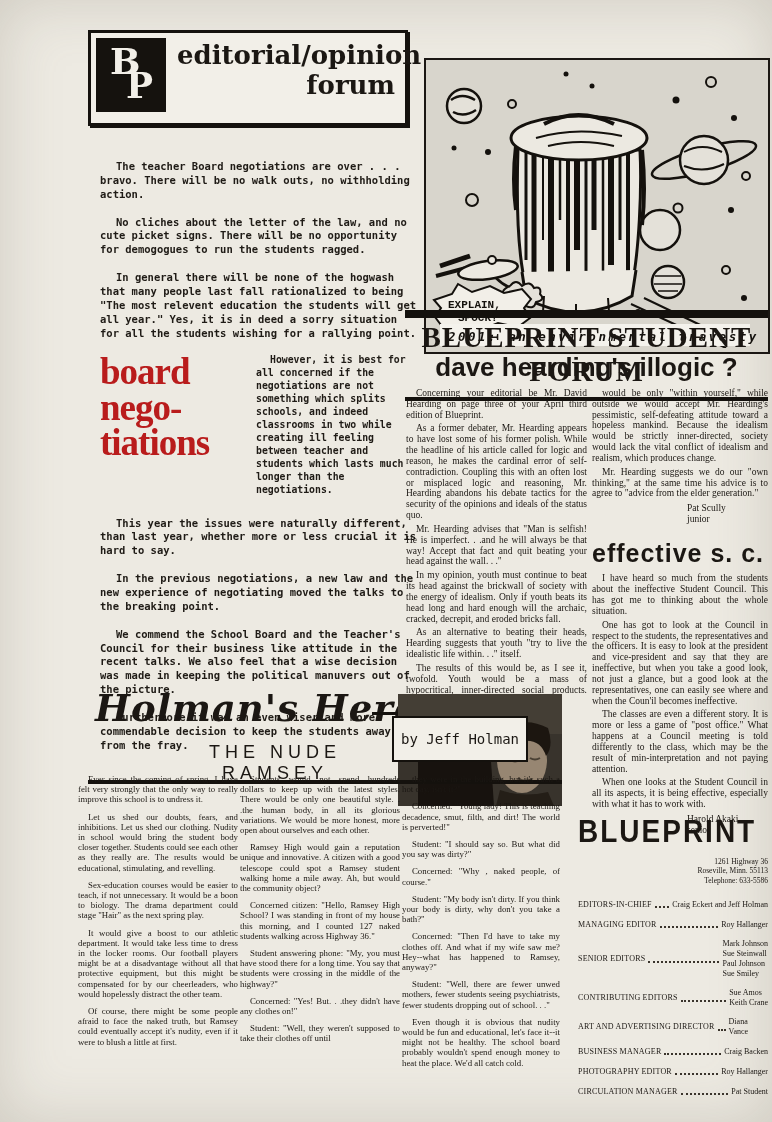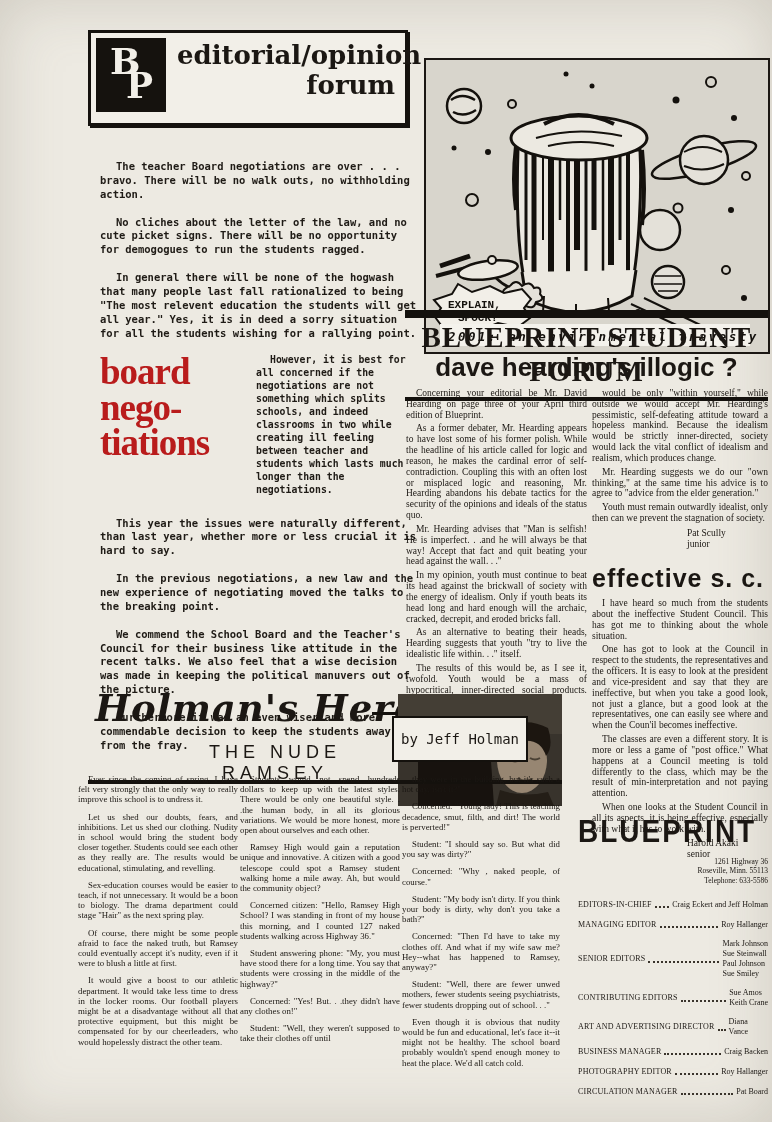--- a/index.html
+++ b/index.html
@@ -198,21 +198,20 @@
     <p>As a former debater, Mr. Hearding appears to have lost some of his former polish. While the headline of his article called for logic and reason, he makes the cardinal error of self-contradiction. Coupling this with an often lost or misplaced logic and reasoning, Mr. Hearding abandons his debate tactics for the security of the opinions and ideals of the status quo.</p>
     <p>Mr. Hearding advises that "Man is selfish! He is imperfect. . .and he will always be that way! Accept that fact and quit beating your head against the wall. . ."</p>
     <p>In my opinion, youth must continue to beat its head against the brickwall of society with the energy of idealism. Only if youth beats its head long and hard enough will the archaic, cracked, decrepit, and eroded bricks fall.</p>
     <p>As an alternative to beating their heads, Hearding suggests that youth "try to live the idealistic life within. . ." itself.</p>
     <p>The results of this would be, as I see it, twofold. Youth would be a mass of hypocritical, inner-directed social products. Hypocritical because the idealism</p>
   </div>
 
   <div class="abs news-col" id="hear-c2">
     <p>would be only "within yourself," while outside we would accept Mr. Hearding's pessimistic, self-defeating attitude toward a hopeless mankind. Because the idealism would be strictly inner-directed, society would lack the vital conflict of idealism and realism, which produces change.</p>
     <p>Mr. Hearding suggests we do our "own thinking," at the same time his advice is to agree to "advice from the elder generation."</p>
-    <p>Youth must remain outwardly idealist, only then can we prevent the stagnation of society.</p>
     <p class="sig">Pat Scully
 junior</p>
     <div id="esc-title">effective  s.  c.</div>
     <p>I have heard so much from the students about the ineffective Student Council. This has got me to thinking about the whole situation.</p>
     <p>One has got to look at the Council in respect to the students, the representatives and the officers. It is easy to look at the president and vice-president and say that they are ineffective, but when you take a good look, not just a glance, but a good look at the representatives, one can easily see where and when the Coun'il becomes ineffective.</p>
     <p>The classes are even a different story. It is more or less a game of "post office." What happens at a Council meeting is told differently to the class, which may be the result of min-interpretation and not paying attention.</p>
     <p>When one looks at the Student Council in all its aspects, it is being effective, especially with what it has to work with.</p>
     <p class="sig">Harold Akaki
 senior</p>
   </div>
@@ -232,22 +231,22 @@
     </svg>
   </div>
   <div class="abs" id="holman-byline">by Jeff Holman</div>
   <div class="abs" id="holman-sub">THE NUDE RAMSEY</div>
   <div class="abs" id="holman-thickrule"></div>
 
   <div class="abs bot-col news-col" id="bot-c1">
     <p>Ever since the coming of spring, I have felt very strongly that the only way to really improve this school is to undress it.</p>
     <p>Let us shed our doubts, fears, and inhibitions. Let us shed our clothing. Nudity in school would bring the student body closer together. Students could see each other as they really are. The results would be educational, stimulating, and revelling.</p>
     <p>Sex-education courses would be easier to teach, if not unnecessary. It would be a boon to biology. The drama department could stage "Hair" as the next spring play.</p>
+    <p>It would give a boost to our athletic department. It would take less time to dress in the locker rooms. Our football players might be at a disadvantage without all that protective equipment, but this might be compensated for by our cheerleaders, who would hopelessly distract the other team.</p>
     <p>Of course, there might be some people afraid to face the naked truth, but Ramsey could eventually accept it's nudity, even if it were to blush a little at first.</p>
-    <p>It would give a boost to our athletic department. It would take less time to dress in the locker rooms. Our football players might be at a disadvantage without all that protective equipment, but this might be compensated for by our cheerleaders, who would hopelessly distract the other team.</p>
   </div>
   <div class="abs bot-col news-col" id="bot-c2">
     <p>Students would not spend hundreds dollars to keep up with the latest styles. There would be only one beautiful style. . .the human body, in all its glorious variations. We would be more honest, more open about ourselves and each other.</p>
     <p>Ramsey High would gain a reputation unique and innovative. A citizen with a good telescope could spot a Ramsey student walking home a mile away. Ah, but would the community object?</p>
     <p>Concerned citizen: "Hello, Ramsey High School? I was standing in front of my house this morning, and I counted 127 naked students walking across Highway 36."</p>
     <p>Student answering phone: "My, you must have stood there for a long time. You say that students were crossing in the middle of the highway?"</p>
     <p>Concerned: "Yes! But. . .they didn't have any clothes on!"</p>
     <p>Student: "Well, they weren't supposed to take their clothes off until</p>
   </div>
   <div class="abs bot-col news-col" id="bot-c3">
@@ -302,18 +301,18 @@
       <span class="role-value">Craig Backen</span>
     </div>
     <div class="role-row">
       <span class="role-label">PHOTOGRAPHY EDITOR</span>
       <span class="role-dots"></span>
       <span class="role-value">Roy Hallanger</span>
     </div>
     <div class="role-row">
       <span class="role-label">CIRCULATION MANAGER</span>
       <span class="role-dots"></span>
-      <span class="role-value">Pat Board</span>
+      <span class="role-value">Pat Student</span>
     </div>
 
   </div>
 
 </div>
 
 </body></html>

